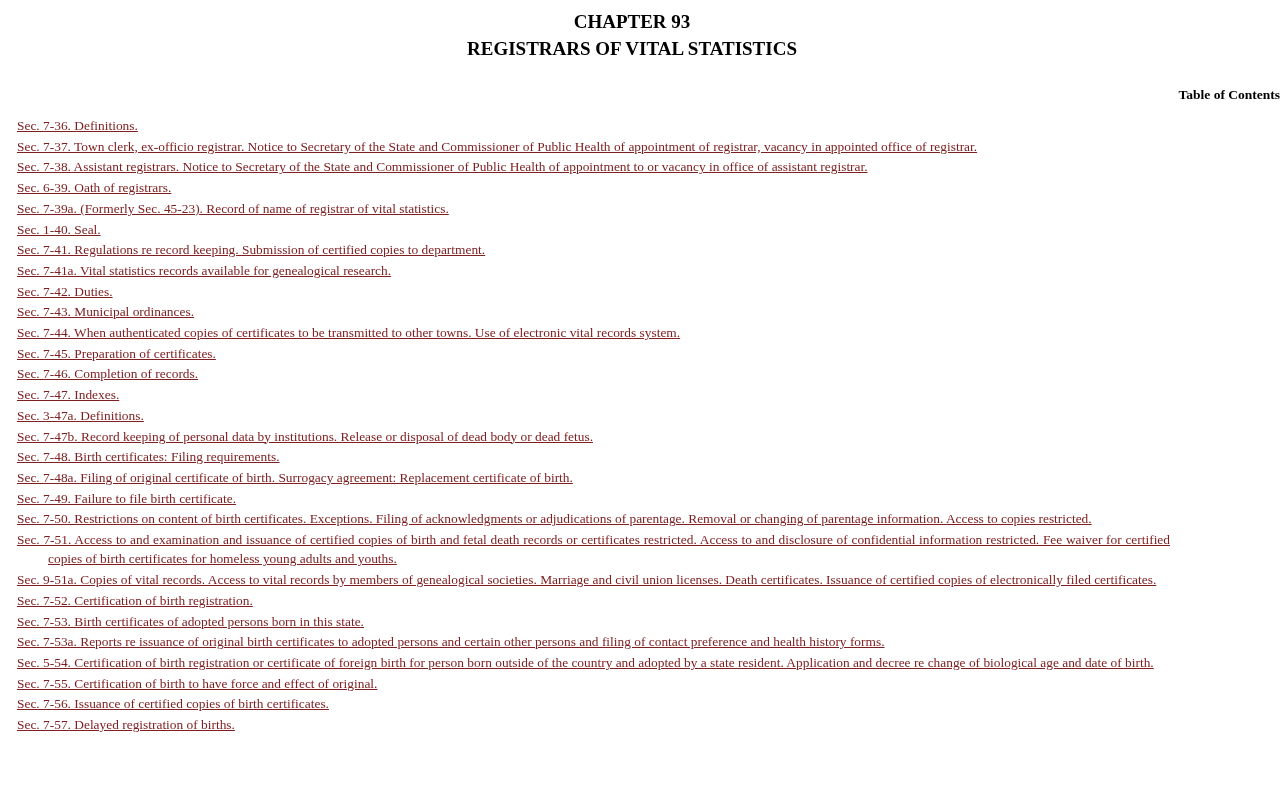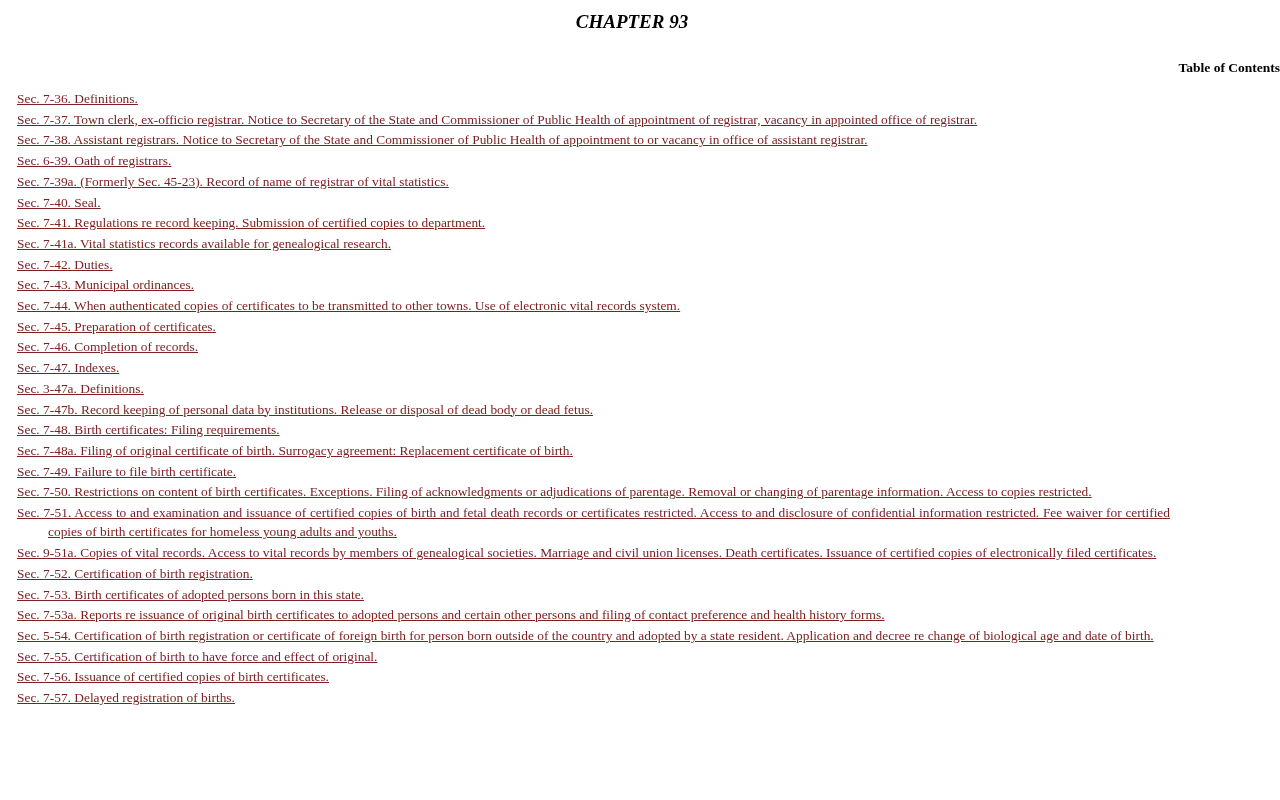--- a/index.html
+++ b/index.html
@@ -12,21 +12,20 @@
     font-family: "Liberation Serif", "DejaVu Serif", serif;
     color: #000000;
   }
   .chapter-title {
     margin: 8px 16px 0 0;
     text-align: center;
     font-size: 19px;
     line-height: 27px;
     font-weight: bold;
     letter-spacing: 0;
-    font-style: italic;
   }
   .toc-heading {
     margin: 25px 0 0 16px;
     font-size: 13.5px;
     line-height: 15px;
     font-weight: bold;
     text-align: right;
   }
   .toc {
     margin: 14px 110px 0 17px;
@@ -46,31 +45,32 @@
     margin-top: 40px;
   }
 </style>
 </head>
 <body>
 
 <div class="page">
 
   <h1 class="chapter-title">
     <span>CHAPTER 93</span><br>
+    <span>REGISTRARS OF VITAL STATISTICS</span>
   </h1>
 
   <p class="toc-heading">Table of Contents</p>
 
   <div class="toc" id="toc-list">
       <p class="entry"><a href="#">Sec. 7-36. Definitions.</a></p>
       <p class="entry"><a href="#">Sec. 7-37. Town clerk, ex-officio registrar. Notice to Secretary of the State and Commissioner of Public Health of appointment of registrar, vacancy in appointed office of registrar.</a></p>
       <p class="entry"><a href="#">Sec. 7-38. Assistant registrars. Notice to Secretary of the State and Commissioner of Public Health of appointment to or vacancy in office of assistant registrar.</a></p>
       <p class="entry"><a href="#">Sec. 6-39. Oath of registrars.</a></p>
       <p class="entry"><a href="#">Sec. 7-39a. (Formerly Sec. 45-23). Record of name of registrar of vital statistics.</a></p>
-      <p class="entry"><a href="#">Sec. 7-40. Seal.</a></p>
+      <p class="entry"><a href="#">Sec. 1-40. Seal.</a></p>
       <p class="entry"><a href="#">Sec. 7-41. Regulations re record keeping. Submission of certified copies to department.</a></p>
       <p class="entry"><a href="#">Sec. 7-41a. Vital statistics records available for genealogical research.</a></p>
       <p class="entry"><a href="#">Sec. 7-42. Duties.</a></p>
       <p class="entry"><a href="#">Sec. 7-43. Municipal ordinances.</a></p>
       <p class="entry"><a href="#">Sec. 7-44. When authenticated copies of certificates to be transmitted to other towns. Use of electronic vital records system.</a></p>
       <p class="entry"><a href="#">Sec. 7-45. Preparation of certificates.</a></p>
       <p class="entry"><a href="#">Sec. 7-46. Completion of records.</a></p>
       <p class="entry"><a href="#">Sec. 7-47. Indexes.</a></p>
       <p class="entry"><a href="#">Sec. 3-47a. Definitions.</a></p>
       <p class="entry"><a href="#">Sec. 7-47b. Record keeping of personal data by institutions. Release or disposal of dead body or dead fetus.</a></p>

